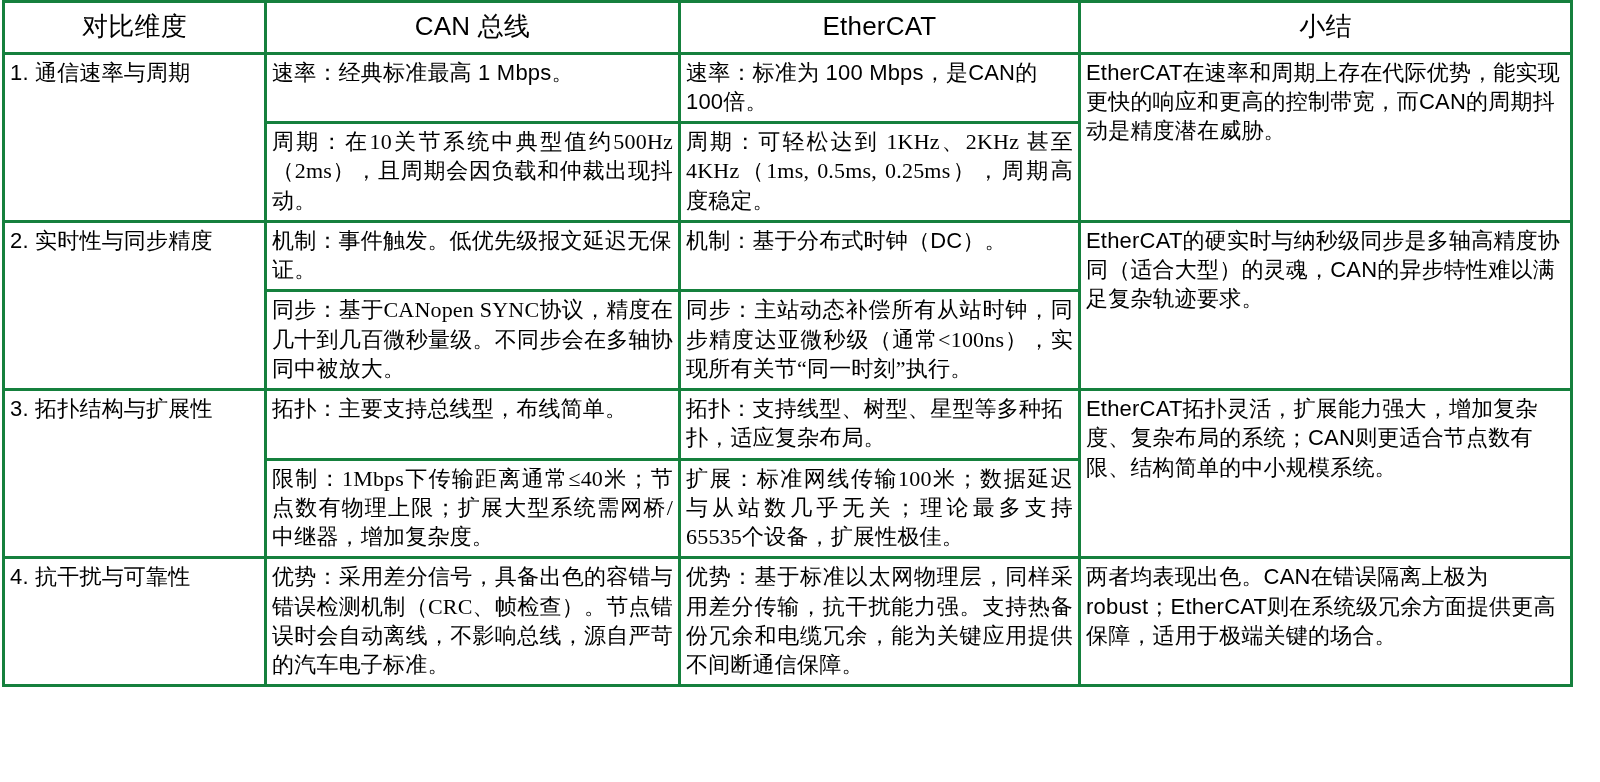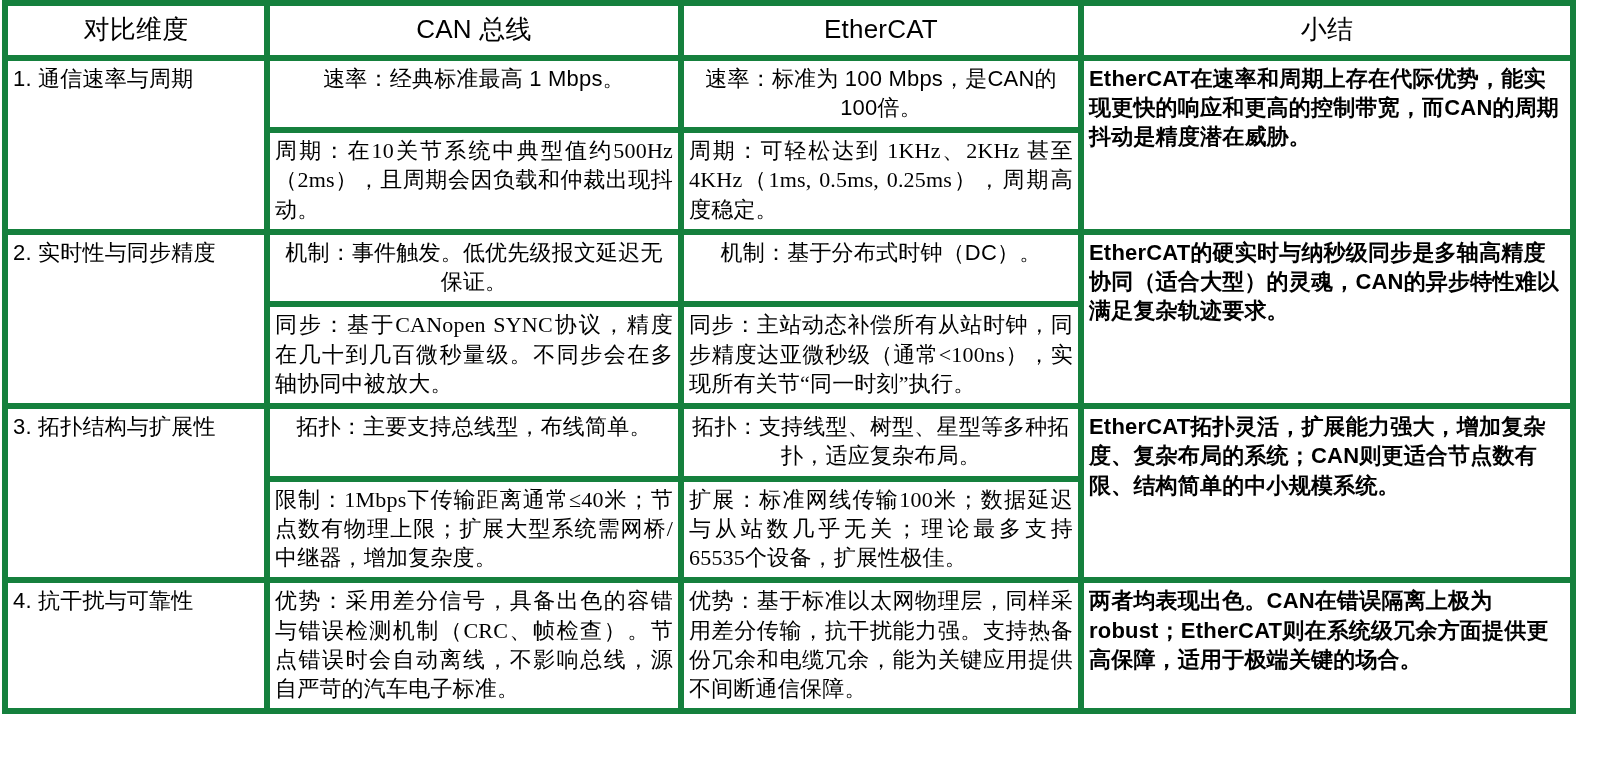--- a/index.html
+++ b/index.html
@@ -23,21 +23,21 @@
     width: 1568px;
     table-layout: fixed;
     border: 2px solid #000;
   }
   table.cmp col.c0 { width: 262px; }
   table.cmp col.c1 { width: 414px; }
   table.cmp col.c2 { width: 400px; }
   table.cmp col.c3 { width: 492px; }
 
   table.cmp th, table.cmp td {
-    border: 6px solid #15803d;
+    border: 3px solid #15803d;
     vertical-align: top;
     padding: 3px 5px 5px 5px;
     font-size: 22px;
     line-height: 1.33;
     letter-spacing: 0.2px;
   }
   table.cmp thead th {
     text-align: center;
     font-weight: normal;
     font-size: 26px;
@@ -50,26 +50,24 @@
     padding-left: 4px;
     padding-right: 2px;
     line-height: 1.3;
     border-radius: 18px;
   }
   td.summary {
     vertical-align: middle;
     font-size: 22px;
     line-height: 1.45;
     padding: 6px 6px 8px 6px;
-    font-weight: bold;
   }
   td.cell {
     font-size: 22px;
     line-height: 1.45;
-    text-align: center;
   }
   td.cell.just {
     text-align: justify;
     text-justify: inter-character;
     font-family: Liberation Serif, serif;
   }
 </style>
 </head>
 <body>
 

